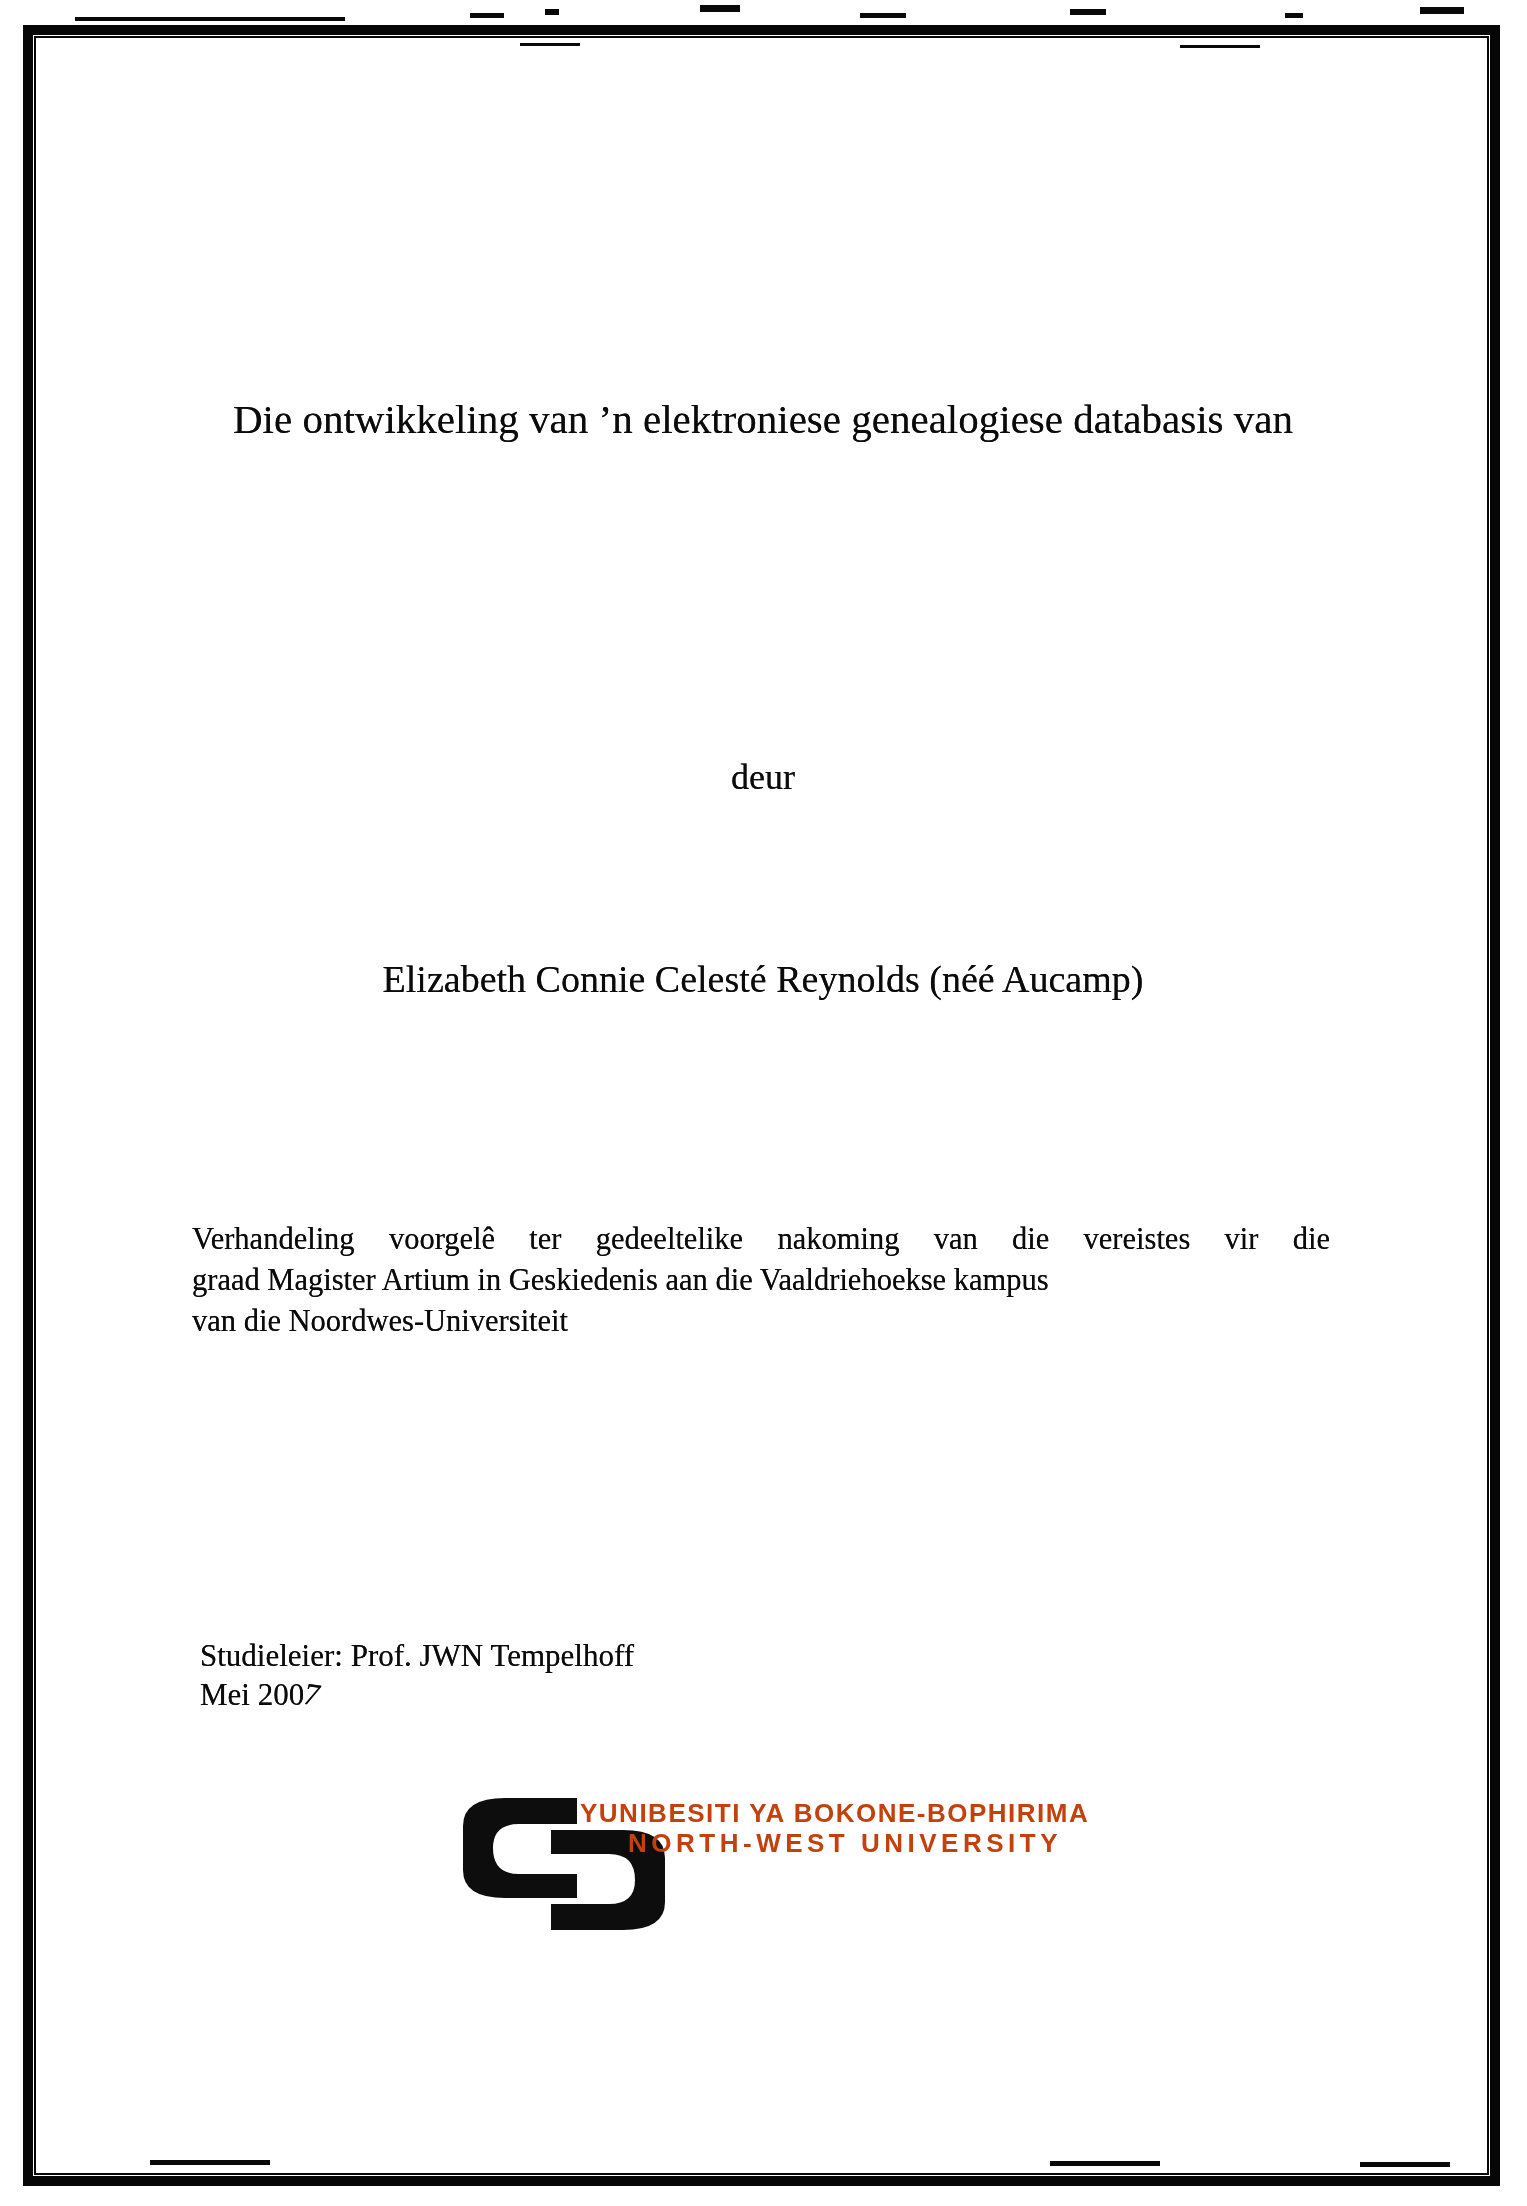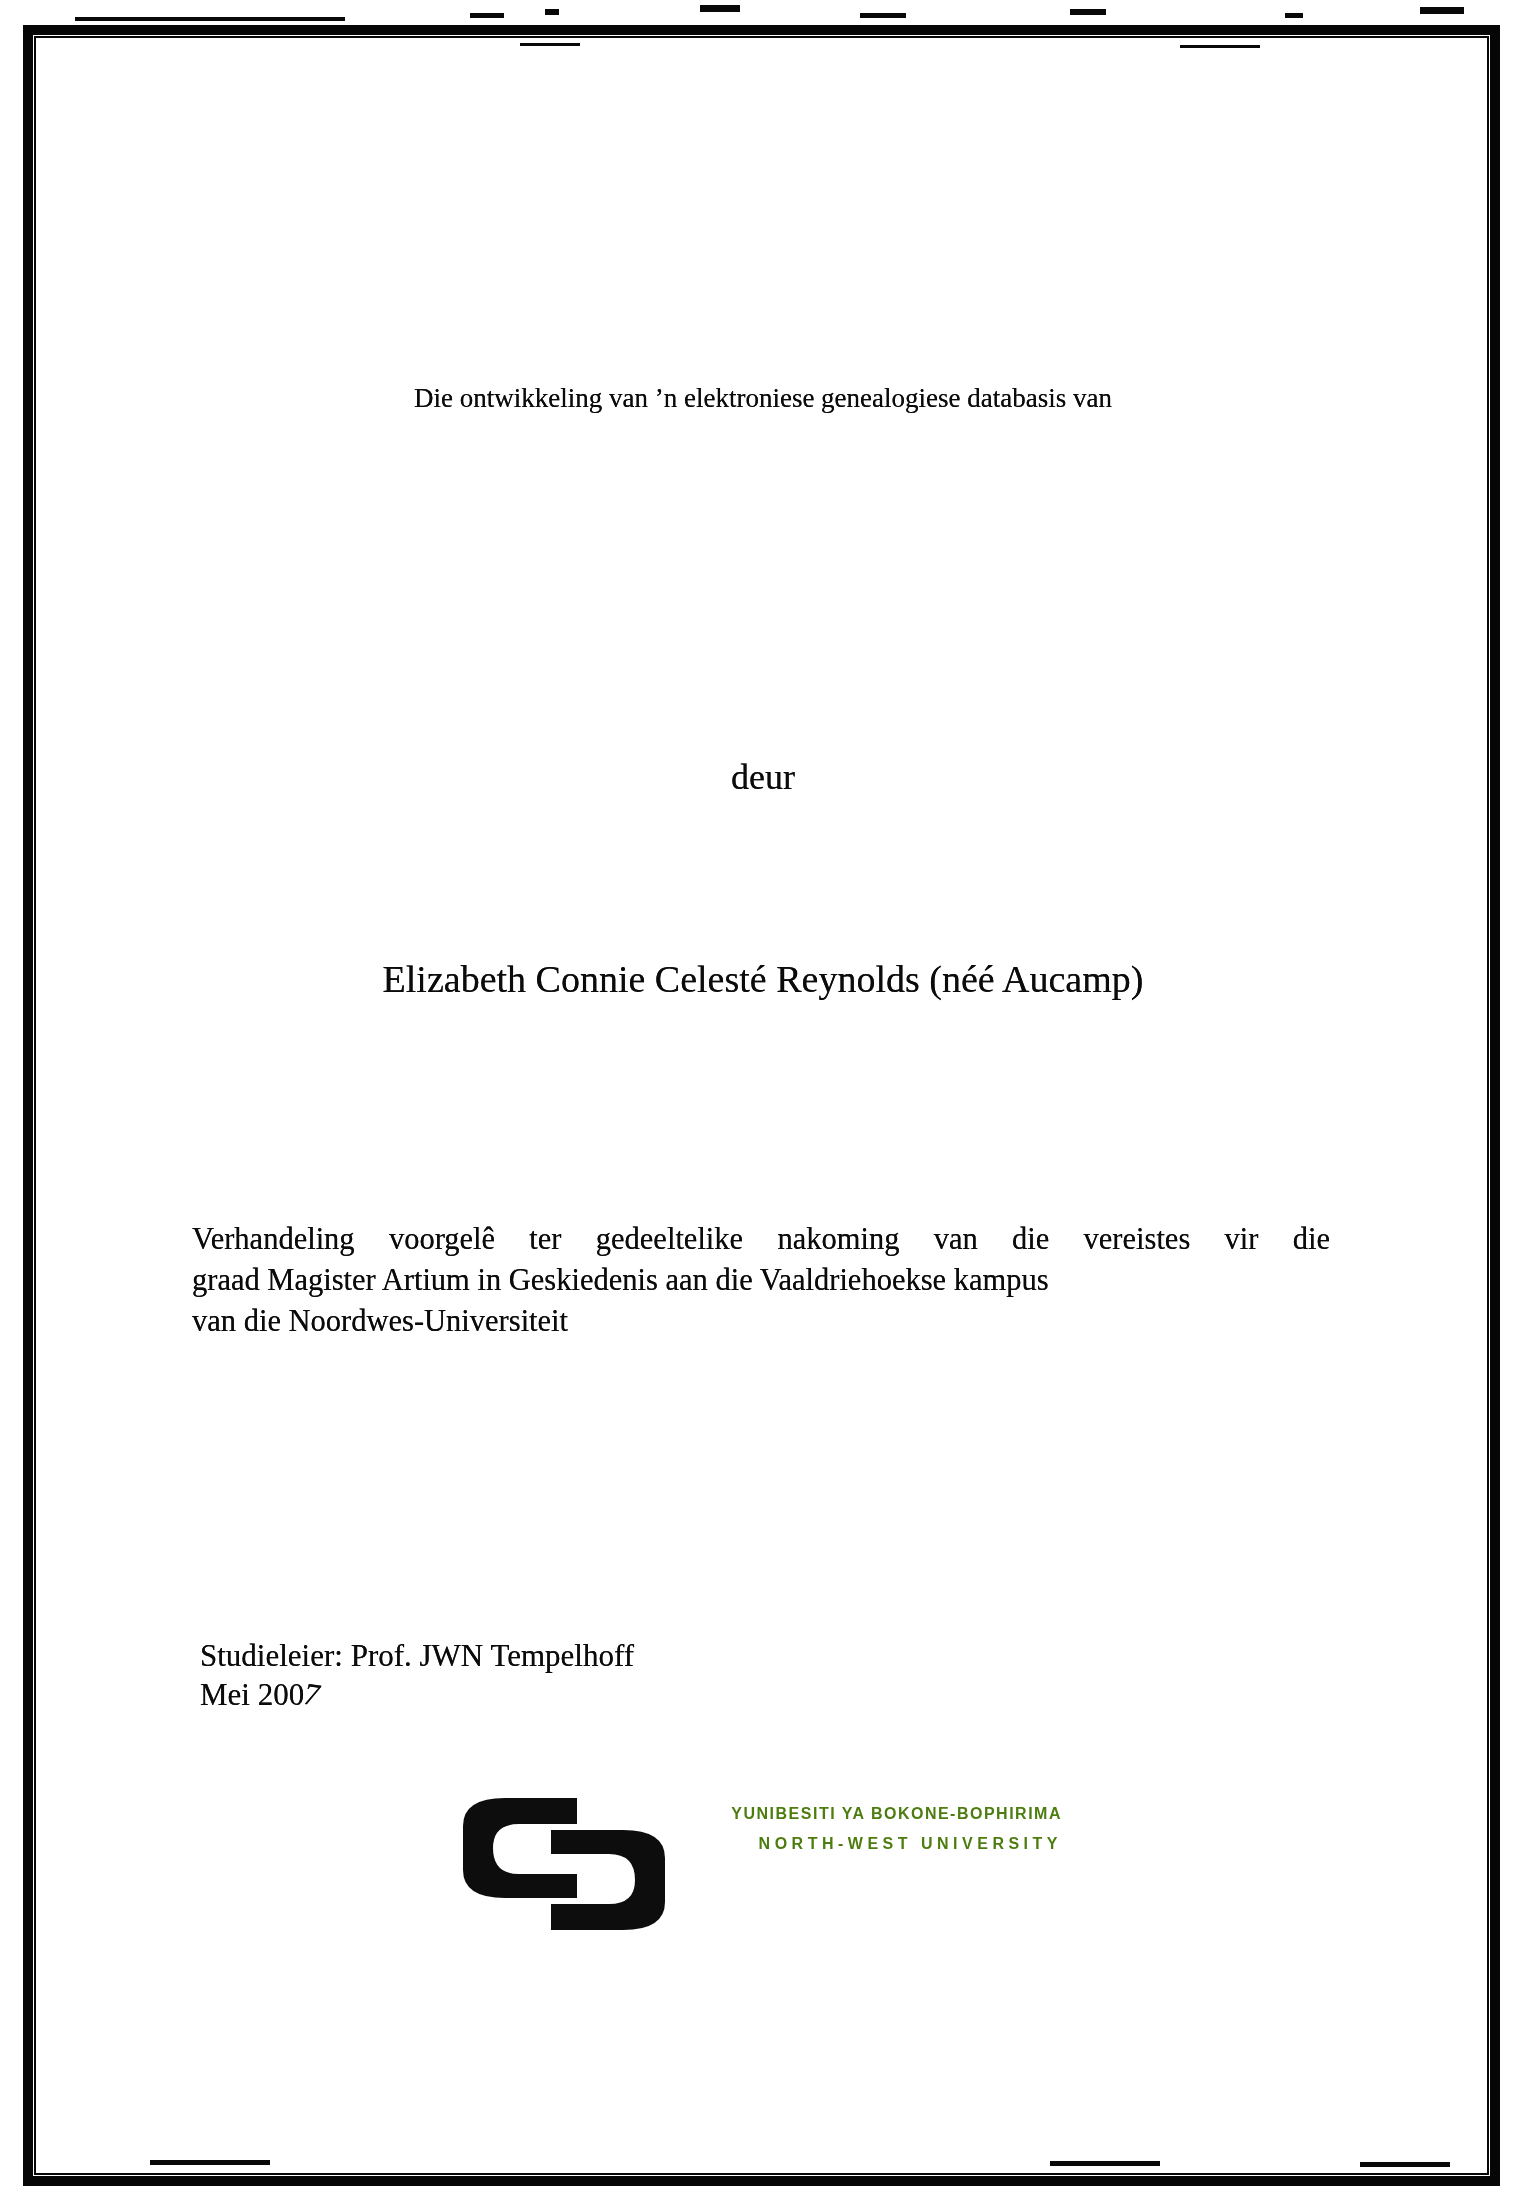--- a/index.html
+++ b/index.html
@@ -29,22 +29,22 @@
     inset: 1px;
     border: 2px solid #060606;
   }
   
   .noise { position: absolute; background: #090909; }
 
   .textblock { position: absolute; }
   .centered { left: 63px; width: 1400px; text-align: center; white-space: nowrap; }
 
   .title {
-    top: 357px;
-    font-size: 27px;
+    top: 378px;
+    font-size: 41px;
     line-height: 82px;
     text-shadow: 0 0 0.6px rgba(0,0,0,0.8);
   }
   .byline {
     top: 757px;
     font-size: 36px;
     line-height: 40px;
     text-shadow: 0 0 0.5px rgba(0,0,0,0.8);
   }
   .author {
@@ -77,23 +77,23 @@
 
   .logo { position: absolute; left: 463px; top: 1798px; width: 600px; height: 140px; }
   .logo-mark { position: absolute; left: 0; top: 0; width: 202px; height: 132px; }
   .logo-text {
     position: absolute;
     left: 117px; top: 1px;
     width: 482px;
     text-align: right;
     font-family: "Liberation Sans", sans-serif;
     font-weight: bold;
-    font-size: 16px;
+    font-size: 26px;
     line-height: 29.5px;
-    color: #4d7c0f;
+    color: #c2410c;
     white-space: nowrap;
   }
   .logo-text .l1 { letter-spacing: 1.5px; }
   .logo-text .l2, .logo-text .l3 { letter-spacing: 4.5px; text-align: right; }
 </style>
 </head>
 <body>
 
 <div class="page">
 

